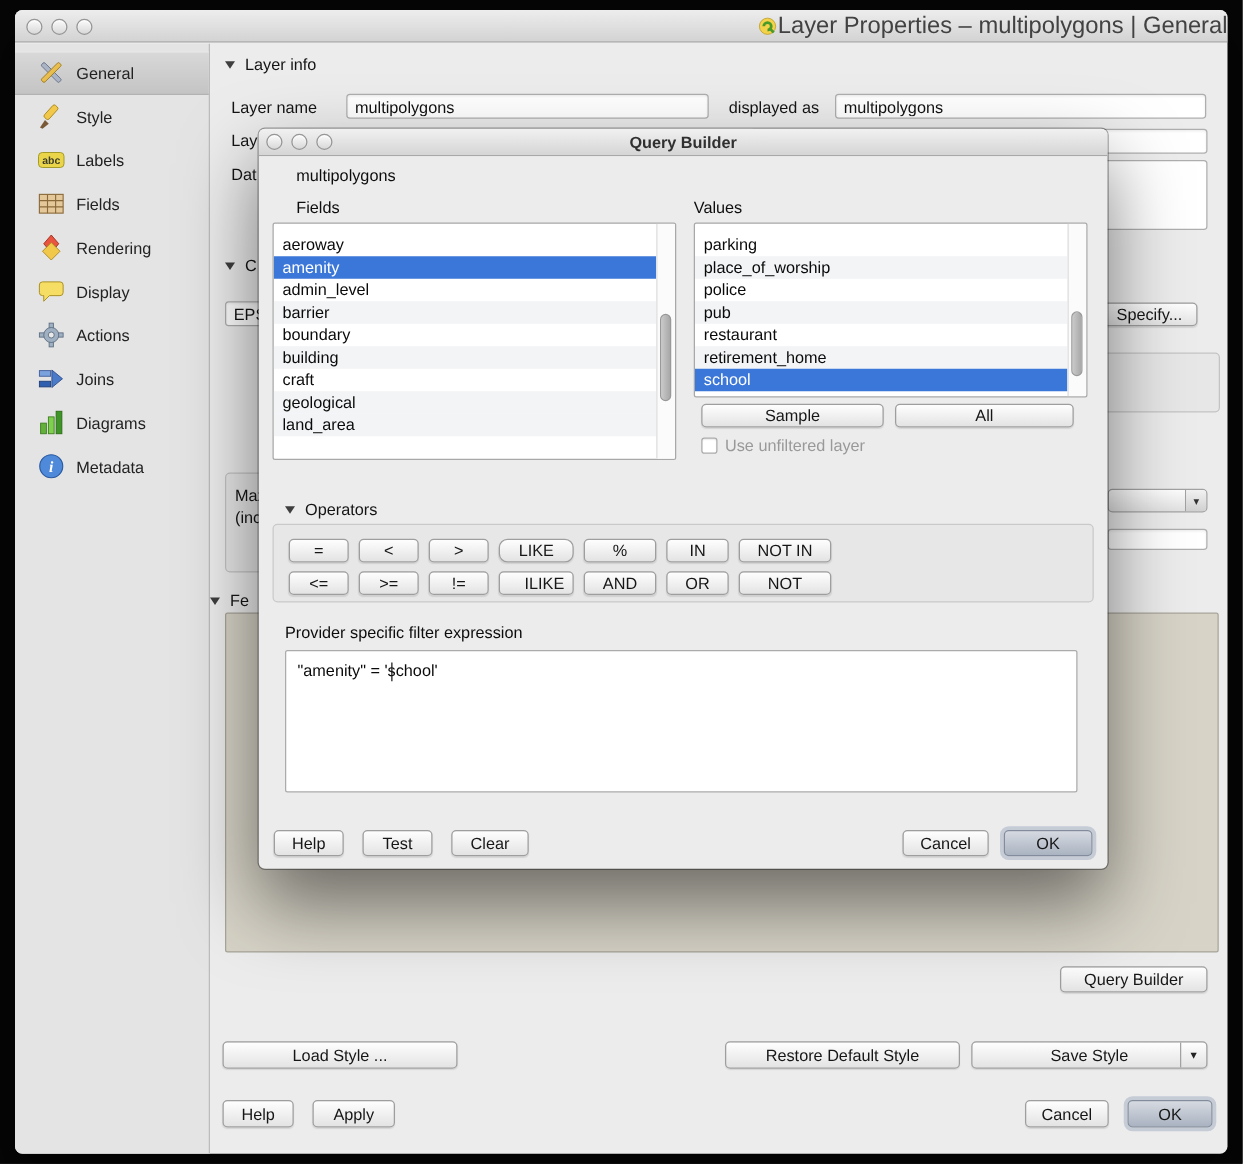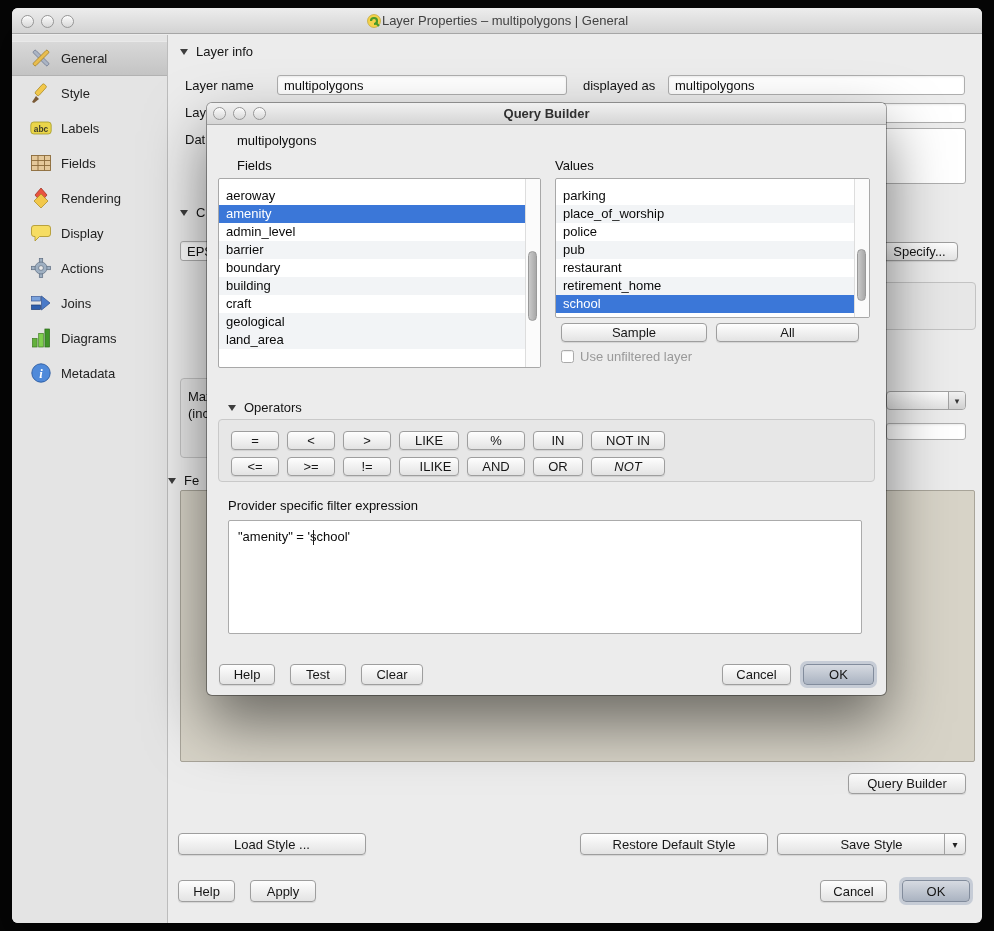--- a/index.html
+++ b/index.html
@@ -1,21 +1,21 @@
 <!DOCTYPE html>
 <html><head>
 <meta charset="utf-8">
 <style>
   *{margin:0;padding:0;box-sizing:border-box}
   html,body{width:994px;height:931px;background:#060606;font-family:"Liberation Sans",sans-serif;overflow:hidden;position:relative}
 
   .window{position:absolute;left:12px;top:8px;width:970px;height:915px;background:#ececec;border-radius:6px;overflow:hidden;box-shadow:0 18px 45px rgba(0,0,0,.65)}
   .titlebar{position:absolute;left:0;top:0;right:0;height:26px;background:linear-gradient(#ededed,#d3d3d3);border-bottom:1px solid #a6a6a6}
   .tl{position:absolute;top:7px;width:13px;height:13px;border-radius:50%;background:linear-gradient(#fbfbfb,#d8d8d8);border:1px solid #969696;box-shadow:inset 0 1px 1px rgba(255,255,255,.8)}
-  .title-wrap{height:100%;display:flex;align-items:center;justify-content:center;font-size:13px;color:#424242}
+  .title-wrap{height:100%;display:flex;align-items:center;justify-content:flex-end;font-size:19px;color:#424242}
 
   .sidebar{position:absolute;left:0;top:27px;bottom:0;width:156px;background:#e4e4e4;border-right:1px solid #bcbcbc;padding-top:6px}
   .side-item{height:35px;display:flex;align-items:center;gap:9px;padding-left:17px;font-size:13px;color:#222;cursor:default}
   .side-item.selected{background:linear-gradient(#d9d9d9,#c3c3c3);box-shadow:inset 0 1px 0 #e9e9e9,inset 0 -1px 0 #b2b2b2}
   .side-icon{width:23px;height:23px;display:flex;align-items:flex-start;justify-content:center;flex:0 0 23px}
   .abs{position:absolute}
   .section-head{position:absolute;display:flex;align-items:center;gap:8px;font-size:13px;color:#141414;white-space:nowrap}
   .tri{width:0;height:0;border-left:4.5px solid transparent;border-right:4.5px solid transparent;border-top:6px solid #3e3e3e;display:inline-block}
   .flabel{position:absolute;font-size:13px;color:#141414;white-space:nowrap}
   .text-input{position:absolute;height:20px;background:#fff;border:1px solid #aeaeae;border-radius:3px;font:13px "Liberation Sans",sans-serif;padding:0 6px;color:#111;box-shadow:inset 0 1px 2px rgba(0,0,0,.08)}
@@ -288,33 +288,33 @@
 
     <div class="section-head" style="left:21px;top:297px">
       <span class="tri"></span>
       <span>Operators</span>
     </div>
     <div class="op-group" style="left:11px;top:316px;width:657px;height:63px">
       <div class="op-row" id="ops-row-1">
           <button class="op-btn" style="width: 48px;">=</button>
           <button class="op-btn" style="width: 48px;">&lt;</button>
           <button class="op-btn" style="width: 48px;">&gt;</button>
-          <button class="op-btn" style="width: 60px;">LIKE</button>
+          <button class="op-btn" style="width: 60px; border-radius: 7px;">LIKE</button>
           <button class="op-btn" style="width: 58px;">%</button>
           <button class="op-btn" style="width: 50px;">IN</button>
           <button class="op-btn" style="width: 74px;">NOT IN</button>
         </div>
       <div class="op-row" id="ops-row-2">
           <button class="op-btn" style="width: 48px;">&lt;=</button>
           <button class="op-btn" style="width: 48px;">&gt;=</button>
           <button class="op-btn" style="width: 48px;">!=</button>
           <button class="op-btn" style="width: 60px; padding-left: 13px;">ILIKE</button>
           <button class="op-btn" style="width: 58px;">AND</button>
           <button class="op-btn" style="width: 50px;">OR</button>
-          <button class="op-btn" style="width: 74px; font-style: italic;">NOT</button>
+          <button class="op-btn" style="width: 74px;">NOT</button>
         </div>
     </div>
 
     <div class="mlabel" style="left:21px;top:395px">Provider specific filter expression</div>
     <div class="filter-box" style="left:21px;top:417px;width:634px;height:114px">
       <span>"amenity" = 'school'</span>
       <span class="caret"></span>
     </div>
 
     <button class="btn" style="left:12px;top:561px;width:56px">Help</button>

